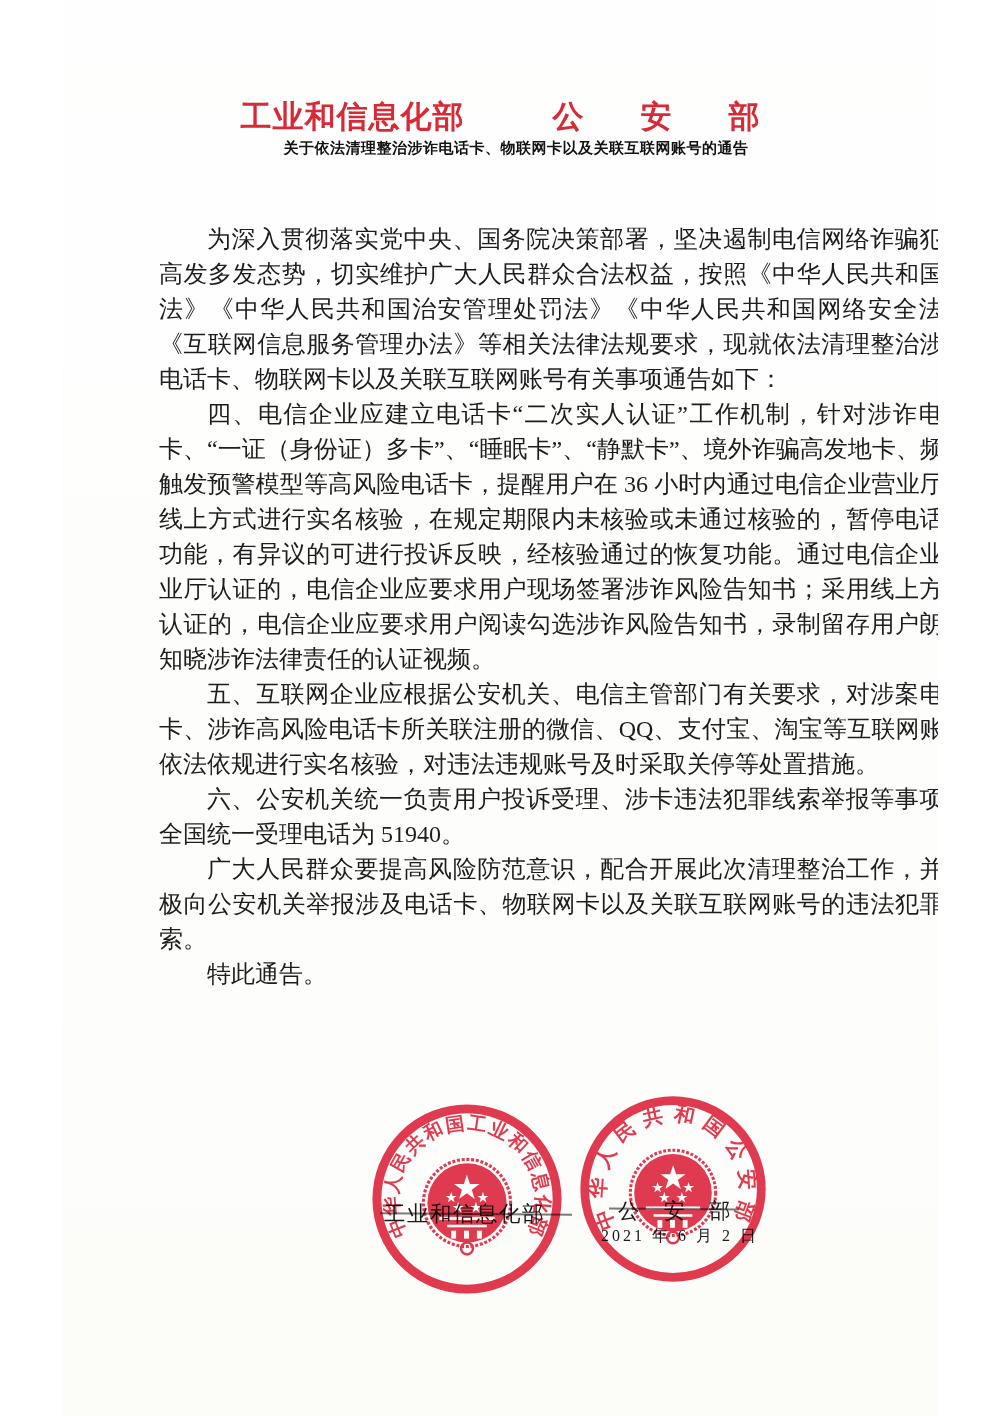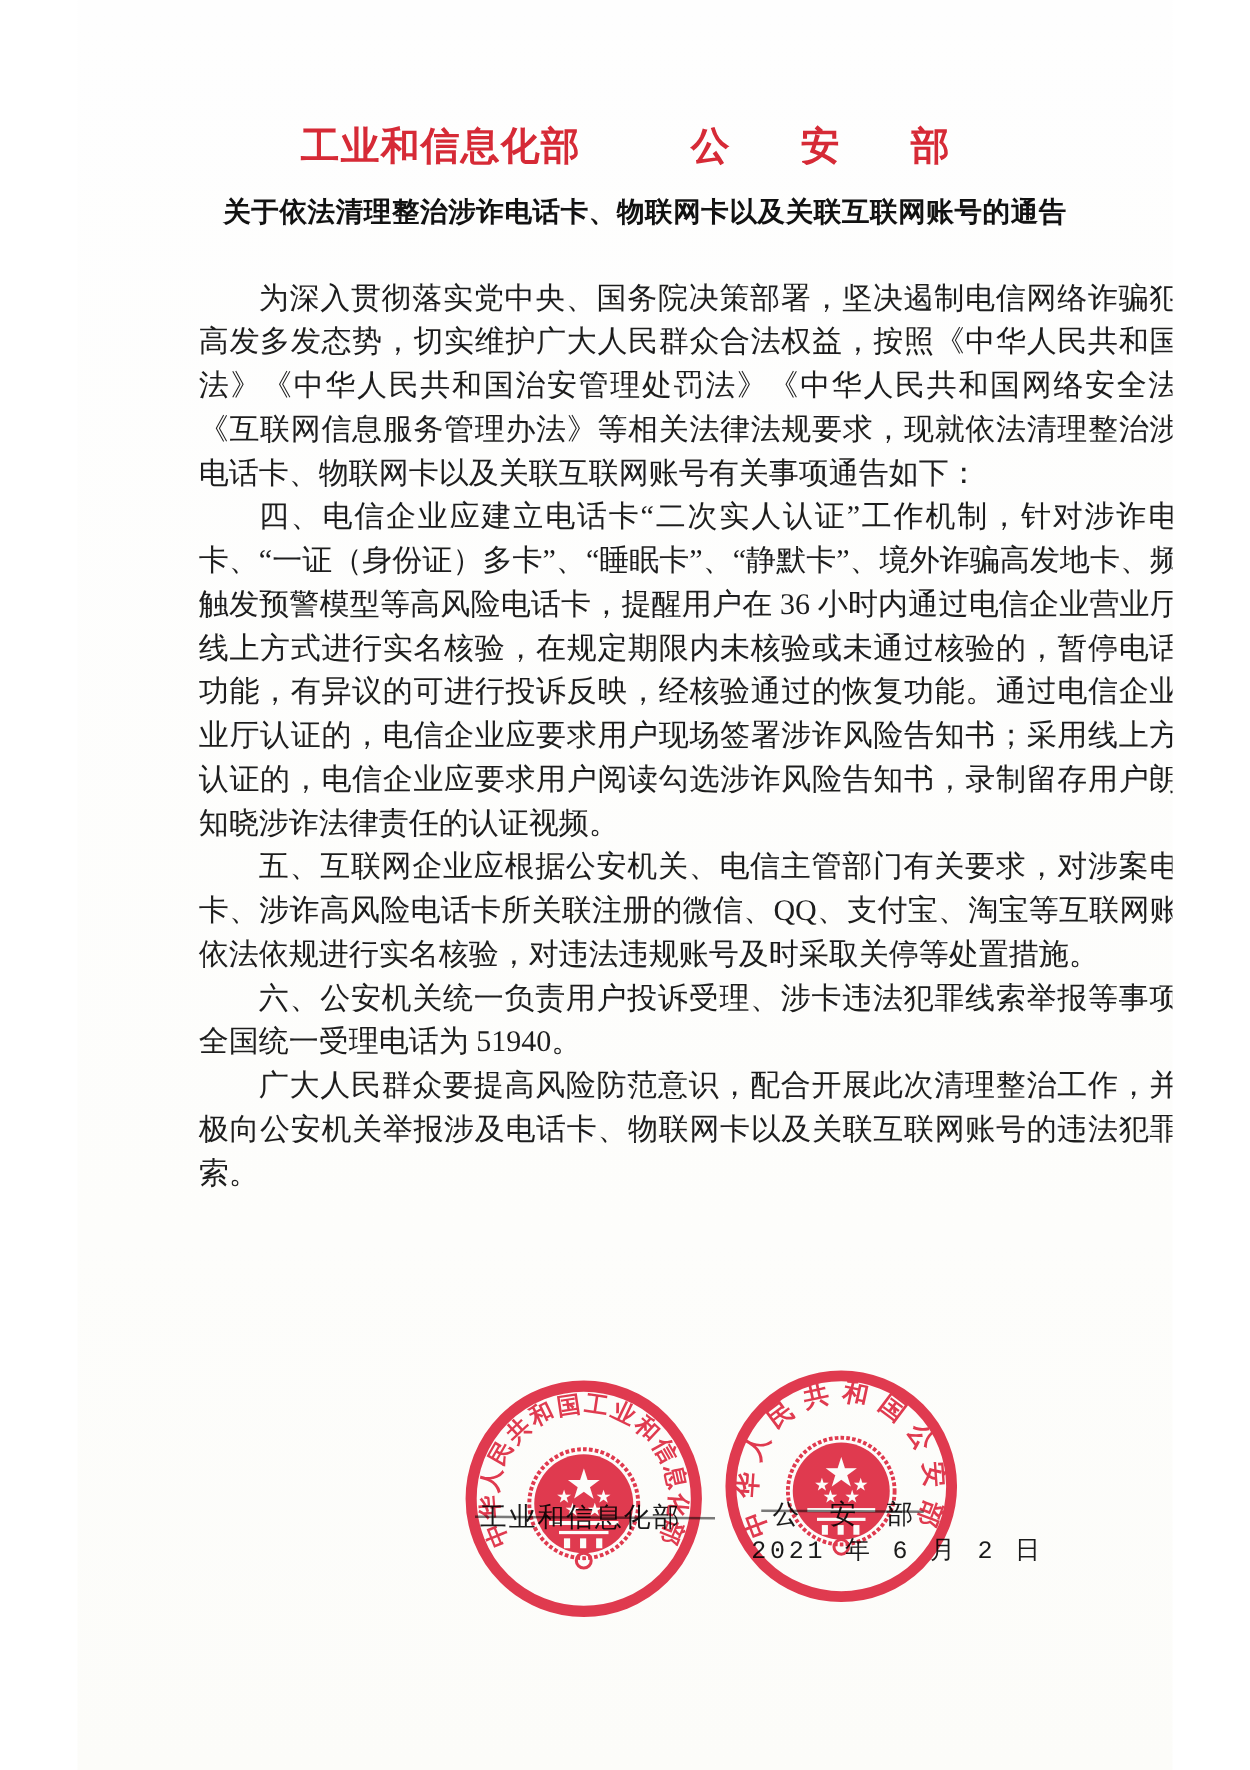--- a/index.html
+++ b/index.html
@@ -15,23 +15,23 @@
   
   .ministries{
     position:absolute;top:99px;left:0;width:100%;
     display:flex;justify-content:center;align-items:baseline;gap:88px;
     font-weight:bold;font-size:31px;line-height:36px;
     color:var(--header-red,#d62a36);
     letter-spacing:1px;
   }
   .ministries .mps{letter-spacing:57px;margin-right:-57px;}
   .doc-title{
-    position:absolute;top:154px;left:0;width:100%;
+    position:absolute;top:132px;left:0;width:100%;
     margin:0;text-align:center;
-    font-size:22px;font-weight:bold;line-height:32px;
+    font-size:15px;font-weight:bold;line-height:32px;
     color:#121212;letter-spacing:0.5px;padding-left:16px;
   }
   
   .doc-body{
     position:absolute;top:222px;left:97px;width:809px;
     font-size:24px;line-height:35px;
     text-align:justify;text-justify:inter-ideograph;
   }
   .doc-body p{margin:0;text-indent:2em;}
   
@@ -40,21 +40,21 @@
   .seal-right{left:514px;top:1092px;}
   .seal svg text{font-family:"Liberation Serif","DejaVu Serif",serif;font-weight:bold;}
   .seal-star{font-family:"DejaVu Sans",sans-serif;font-weight:normal;}
   .overprint{
     position:absolute;color:#1b1b1b;white-space:nowrap;
     font-family:"Liberation Serif","DejaVu Serif",serif;
     mix-blend-mode:multiply;
   }
   .overprint-miit{left:322px;top:1199px;font-size:21.5px;letter-spacing:1.5px;}
   .overprint-mps{left:556px;top:1196px;font-size:21.5px;letter-spacing:24px;}
-  .seal-date{left:539px;top:1226px;font-size:20px;letter-spacing:3px;font-family:Liberation Mono, monospace;}
+  .seal-date{left:539px;top:1226px;font-size:16px;letter-spacing:3px;}
   .fold-line{
     position:absolute;height:2px;background:rgba(35,35,35,.6);
     mix-blend-mode:multiply;
   }
   .fold-line-left{left:318px;top:1213px;width:192px;transform:rotate(.4deg);}
   .fold-line-right{left:547px;top:1208px;width:130px;transform:rotate(.4deg);}
 </style>
 </head>
 <body>
 
@@ -66,20 +66,21 @@
   </div>
 
   <h1 class="doc-title">关于依法清理整治涉诈电话卡、物联网卡以及关联互联网账号的通告</h1>
 
   <main class="doc-body">
     <p>为深入贯彻落实党中央、国务院决策部署，坚决遏制电信网络诈骗犯罪高发多发态势，切实维护广大人民群众合法权益，按照《中华人民共和国刑法》《中华人民共和国治安管理处罚法》《中华人民共和国网络安全法》《互联网信息服务管理办法》等相关法律法规要求，现就依法清理整治涉诈电话卡、物联网卡以及关联互联网账号有关事项通告如下：</p>
     <p>四、电信企业应建立电话卡“二次实人认证”工作机制，针对涉诈电话卡、“一证（身份证）多卡”、“睡眠卡”、“静默卡”、境外诈骗高发地卡、频繁触发预警模型等高风险电话卡，提醒用户在 36 小时内通过电信企业营业厅或线上方式进行实名核验，在规定期限内未核验或未通过核验的，暂停电话卡功能，有异议的可进行投诉反映，经核验通过的恢复功能。通过电信企业营业厅认证的，电信企业应要求用户现场签署涉诈风险告知书；采用线上方式认证的，电信企业应要求用户阅读勾选涉诈风险告知书，录制留存用户朗读知晓涉诈法律责任的认证视频。</p>
     <p>五、互联网企业应根据公安机关、电信主管部门有关要求，对涉案电话卡、涉诈高风险电话卡所关联注册的微信、QQ、支付宝、淘宝等互联网账号依法依规进行实名核验，对违法违规账号及时采取关停等处置措施。</p>
     <p>六、公安机关统一负责用户投诉受理、涉卡违法犯罪线索举报等事项，全国统一受理电话为 51940。</p>
     <p>广大人民群众要提高风险防范意识，配合开展此次清理整治工作，并积极向公安机关举报涉及电话卡、物联网卡以及关联互联网账号的违法犯罪线索。</p>
+    <p>特此通告。</p>
   </main>
 
   <div class="seal seal-left">
     <svg width="198" height="198" viewBox="0 0 200 200">
       <defs>
         <path id="arcL" d="M 36.6 129.6 A 70 70 0 1 1 163.4 129.6"></path>
       </defs>
       <circle cx="100" cy="100" r="91" fill="none" stroke-width="9" style="stroke:var(--seal-red,#e02b42)"></circle>
       <text font-size="19" letter-spacing="2" text-anchor="middle" style="fill:var(--seal-red,#e02b42)">
         <textPath href="#arcL" startOffset="50%">中华人民共和国工业和信息化部</textPath>

